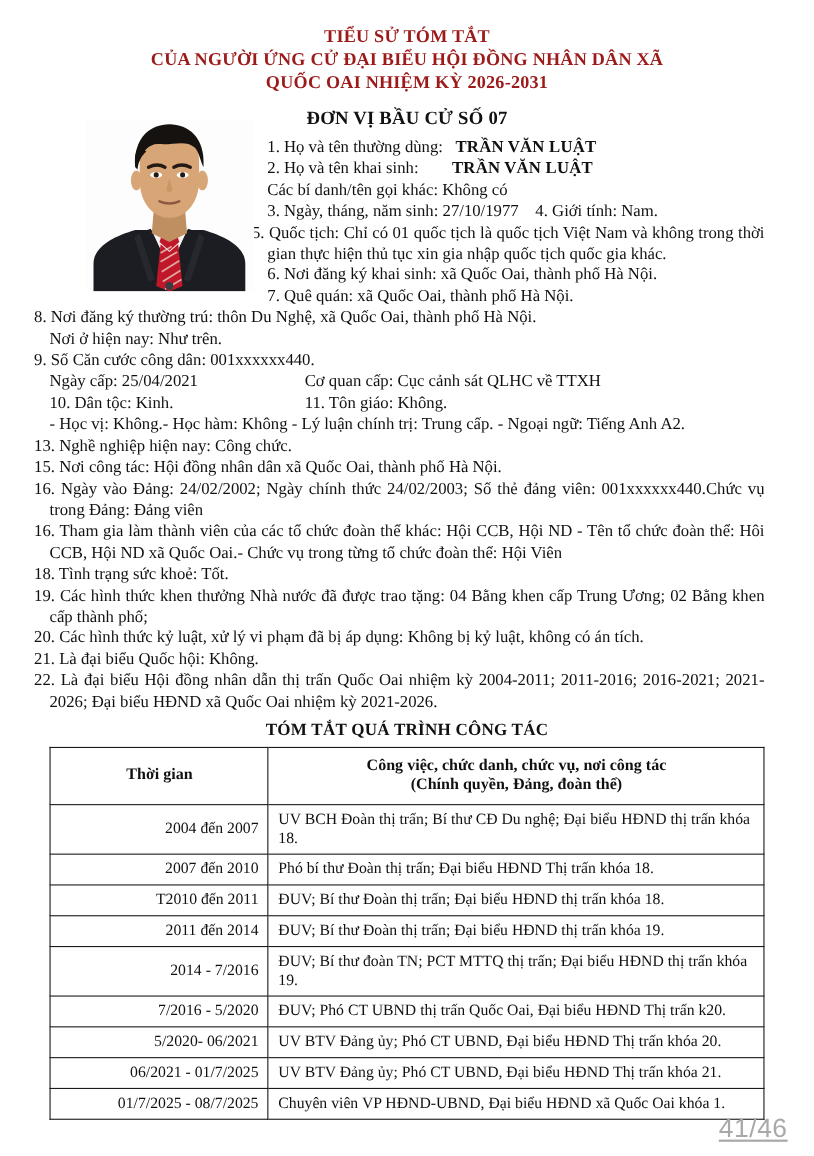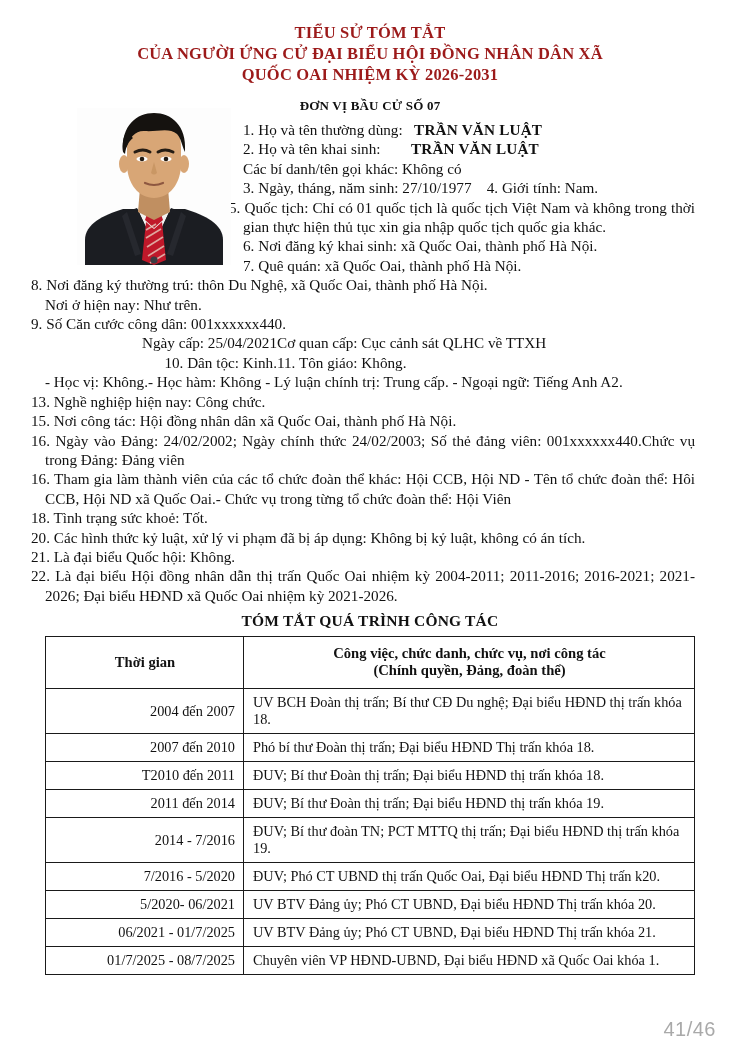--- a/index.html
+++ b/index.html
@@ -38,21 +38,21 @@
     line-height: 21px;
     letter-spacing: 0.2px;
     white-space: nowrap;
   }
   .title-line.l2 { font-size: 16.5px; }
   .unit-line {
     margin-top: 13px;
     margin-bottom: 6px;
     text-align: center;
     font-weight: bold;
-    font-size: 13px;
+    font-size: 17px;
     color: #111111;
     letter-spacing: 0.2px;
   }
 
   
   .photo {
     position: absolute;
     left: 77px;
     top: 108px;
     width: 154px;
@@ -80,21 +80,20 @@
   }
   .just { text-align: justify; text-align-last: left; }
   .hang {
     padding-left: 14px;
     text-indent: -14px;
   }
   .sub-indent { padding-left: 17px; }
 
   .two-col {
     display: flex;
-    text-align: right;
   }
   .two-col > span:first-child { width: 232px; flex: none; }
 
   
   .table-title {
     text-align: center;
     font-weight: bold;
     font-size: 15.5px;
     margin: 7px 0 6px 0;
     letter-spacing: 0.2px;
@@ -123,23 +122,24 @@
   table.career td.c-time { text-align: right; }
   table.career td.c-work { text-align: left; }
   .hdr-sub { display: block; }
 
   
   .page-number {
     position: absolute;
     right: 24px;
     bottom: 10px;
     font-family: "Liberation Sans", "DejaVu Sans", sans-serif;
-    font-size: 20px;
+    font-size: 24px;
     color: #a9a9a9;
     letter-spacing: 0.5px;
+    text-decoration: underline;
   }
 </style>
 </head>
 <body>
 
 <div class="page">
 
   <div class="title-block">
     <div class="title-line">TIỂU SỬ TÓM TẮT</div>
     <div class="title-line l2">CỦA NGƯỜI ỨNG CỬ ĐẠI BIỂU HỘI ĐỒNG NHÂN DÂN XÃ</div>
@@ -228,20 +228,21 @@
       <span>10. Dân tộc: Kinh.</span>
       <span>11. Tôn giáo: Không.</span>
     </div>
 
     <div class="ln">- Học vị: Không.- Học hàm: Không - Lý luận chính trị: Trung cấp. - Ngoại ngữ: Tiếng Anh A2.</div>
     <div class="ln hang">13. Nghề nghiệp hiện nay: Công chức.</div>
     <div class="ln hang">15. Nơi công tác: Hội đồng nhân dân xã Quốc Oai, thành phố Hà Nội.</div>
     <div class="ln just hang">16. Ngày vào Đảng: 24/02/2002; Ngày chính thức 24/02/2003; Số thẻ đảng viên: 001xxxxxx440.Chức vụ trong Đảng: Đảng viên</div>
     <div class="ln just hang">16. Tham gia làm thành viên của các tổ chức đoàn thể khác: Hội CCB, Hội ND - Tên tổ chức đoàn thể: Hôi CCB, Hội ND xã Quốc Oai.- Chức vụ trong từng tổ chức đoàn thể: Hội Viên</div>
     <div class="ln hang">18. Tình trạng sức khoẻ: Tốt.</div>
+    <div class="ln just hang">19. Các hình thức khen thưởng Nhà nước đã được trao tặng: 04 Bằng khen cấp Trung Ương; 02 Bằng khen cấp thành phố;</div>
     <div class="ln hang">20. Các hình thức kỷ luật, xử lý vi phạm đã bị áp dụng: Không bị kỷ luật, không có án tích.</div>
     <div class="ln hang">21. Là đại biểu Quốc hội: Không.</div>
     <div class="ln just hang">22. Là đại biểu Hội đồng nhân dẫn thị trấn Quốc Oai nhiệm kỳ 2004-2011; 2011-2016; 2016-2021; 2021-2026; Đại biểu HĐND xã Quốc Oai nhiệm kỳ 2021-2026.</div>
   </div>
 
   <div class="table-title">TÓM TẮT QUÁ TRÌNH CÔNG TÁC</div>
 
   <table class="career">
     <thead>
       <tr>

